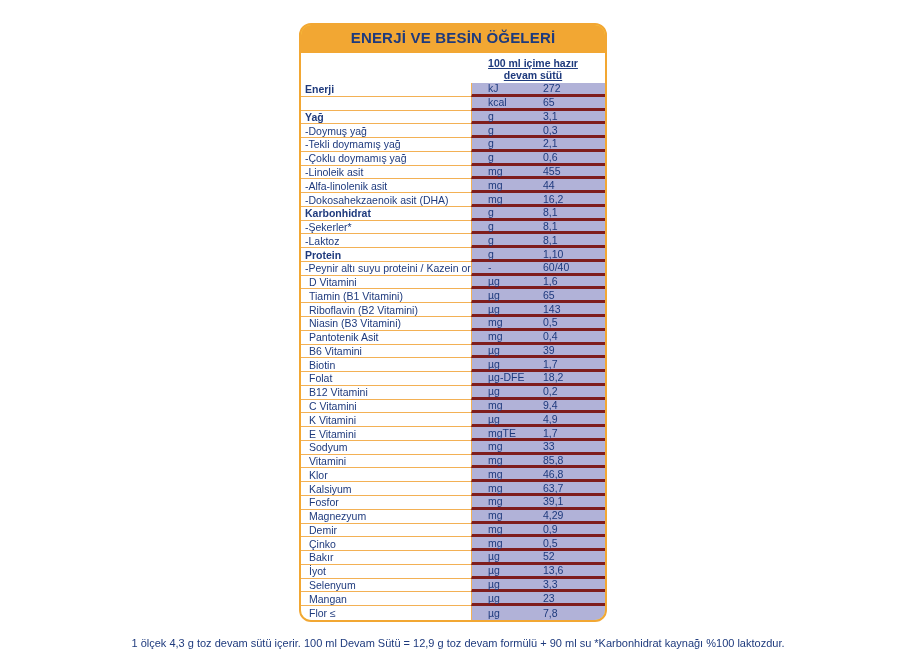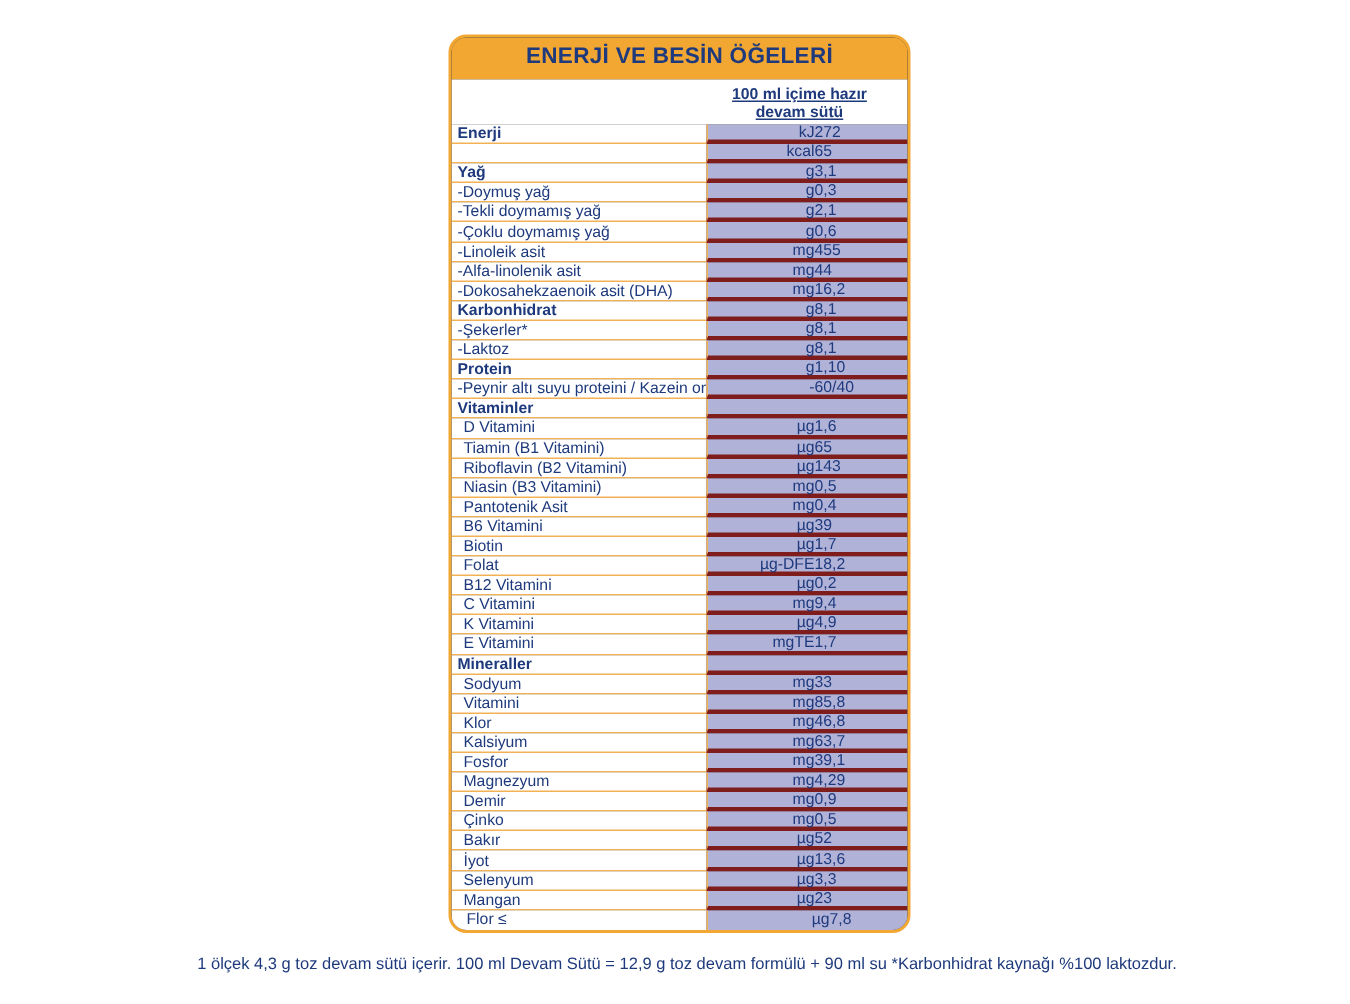--- a/index.html
+++ b/index.html
@@ -20,21 +20,21 @@
   }
   .card {
     position: absolute;
     left: 299px;
     top: 23px;
     width: 308px;
     height: 599px;
     box-sizing: border-box;
     border: 2px solid #F2A733;
     border-radius: 12px;
-    background: #404040;
+    background: #fde047;
     overflow: hidden;
     display: flex;
     flex-direction: column;
   }
   .card-header {
     background: #F2A733;
     text-align: center;
     padding: 4px 0 6px 0;
     flex: 0 0 auto;
   }
@@ -73,21 +73,20 @@
   .rows {
     flex: 1 1 auto;
     display: flex;
     flex-direction: column;
     min-height: 0;
   }
   .row {
     flex: 1 1 0;
     display: flex;
     min-height: 0;
-    text-align: right;
   }
   .name-cell {
     flex: 1;
     display: flex;
     align-items: center;
     padding-left: 4px;
     border-bottom: 1px solid #F3B155;
     font-size: 10.5px;
     color: #1E3A7D;
     white-space: nowrap;
@@ -111,21 +110,21 @@
     flex: 0 0 55px;
     padding-left: 16px;
     white-space: nowrap;
   }
   .val-cell .value {
     white-space: nowrap;
   }
   .row.bold .name-cell { font-weight: bold; }
   .row.indent .name-cell { padding-left: 8px; }
   .row:last-child .name-cell,
-  .row:last-child .val-cell { border-bottom: none; padding-left: 10px; }
+  .row:last-child .val-cell { border-bottom: none; }
   .footnote {
     position: absolute;
     left: 16px;
     right: 0;
     top: 637px;
     text-align: center;
     font-size: 11px;
     color: #1E3A7D;
   }
 </style>
@@ -239,27 +238,20 @@
             <span class="value">1,10</span>
           </div>
         </div>
         <div class="row">
           <div class="name-cell">-Peynir altı suyu proteini / Kazein oranı</div>
           <div class="val-cell">
             <span class="unit">-</span>
             <span class="value">60/40</span>
           </div>
         </div>
-        <div class="row bold">
-          <div class="name-cell">Vitaminler</div>
-          <div class="val-cell">
-            <span class="unit"></span>
-            <span class="value"></span>
-          </div>
-        </div>
         <div class="row indent">
           <div class="name-cell">D Vitamini</div>
           <div class="val-cell">
             <span class="unit">µg</span>
             <span class="value">1,6</span>
           </div>
         </div>
         <div class="row indent">
           <div class="name-cell">Tiamin (B1 Vitamini)</div>
           <div class="val-cell">
@@ -330,27 +322,20 @@
             <span class="value">4,9</span>
           </div>
         </div>
         <div class="row indent">
           <div class="name-cell">E Vitamini</div>
           <div class="val-cell">
             <span class="unit">mgTE</span>
             <span class="value">1,7</span>
           </div>
         </div>
-        <div class="row bold">
-          <div class="name-cell">Mineraller</div>
-          <div class="val-cell">
-            <span class="unit"></span>
-            <span class="value"></span>
-          </div>
-        </div>
         <div class="row indent">
           <div class="name-cell">Sodyum</div>
           <div class="val-cell">
             <span class="unit">mg</span>
             <span class="value">33</span>
           </div>
         </div>
         <div class="row indent">
           <div class="name-cell">Vitamini</div>
           <div class="val-cell">

